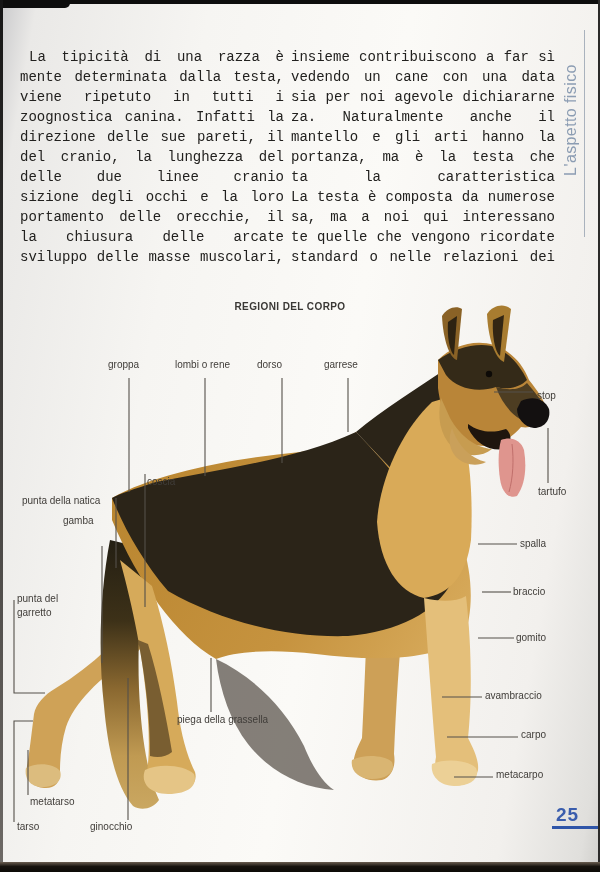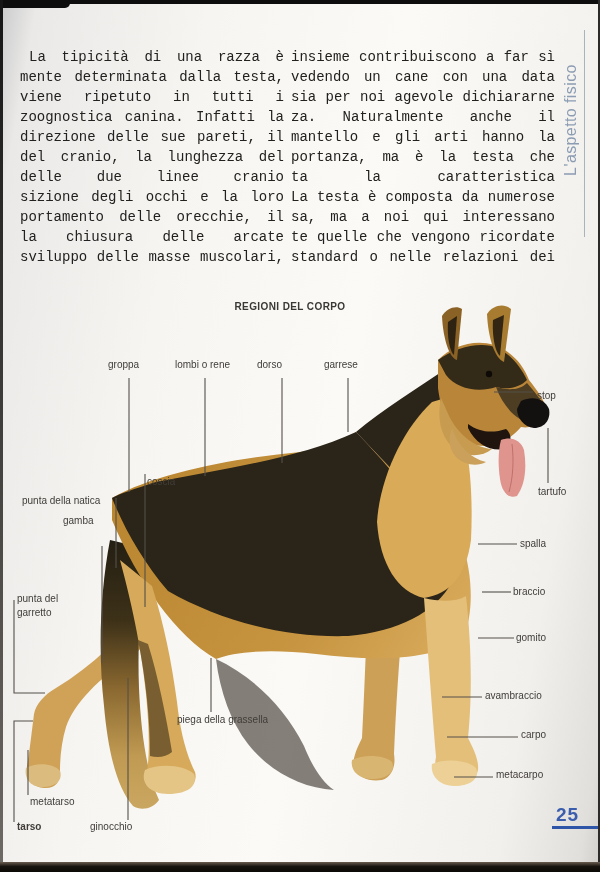--- a/index.html
+++ b/index.html
@@ -167,19 +167,19 @@
   <div class="lbl wrap" style="left:17px;top:592px;width:68px;">punta del garretto</div>
   <div class="lbl" style="left:520px;top:538px;">spalla</div>
   <div class="lbl" style="left:513px;top:586px;">braccio</div>
   <div class="lbl" style="left:516px;top:632px;">gomito</div>
   <div class="lbl" style="left:485px;top:690px;">avambraccio</div>
   <div class="lbl" style="left:177px;top:714px;">piega della grassella</div>
   <div class="lbl" style="left:521px;top:729px;">carpo</div>
   <div class="lbl" style="left:496px;top:769px;">metacarpo</div>
   <div class="lbl" style="left:30px;top:796px;">metatarso</div>
   <div class="lbl" style="left:90px;top:821px;">ginocchio</div>
-  <div class="lbl" style="left:17px;top:821px;font-weight:bold;">tarso</div>
+  <div class="lbl" style="left:17px;top:821px;">tarso</div>
 
   <div class="pageno">25</div>
   <div class="pageno-rule"></div>
 
   <div class="edge-bottom"></div>
 </div>
 
 </body></html>

